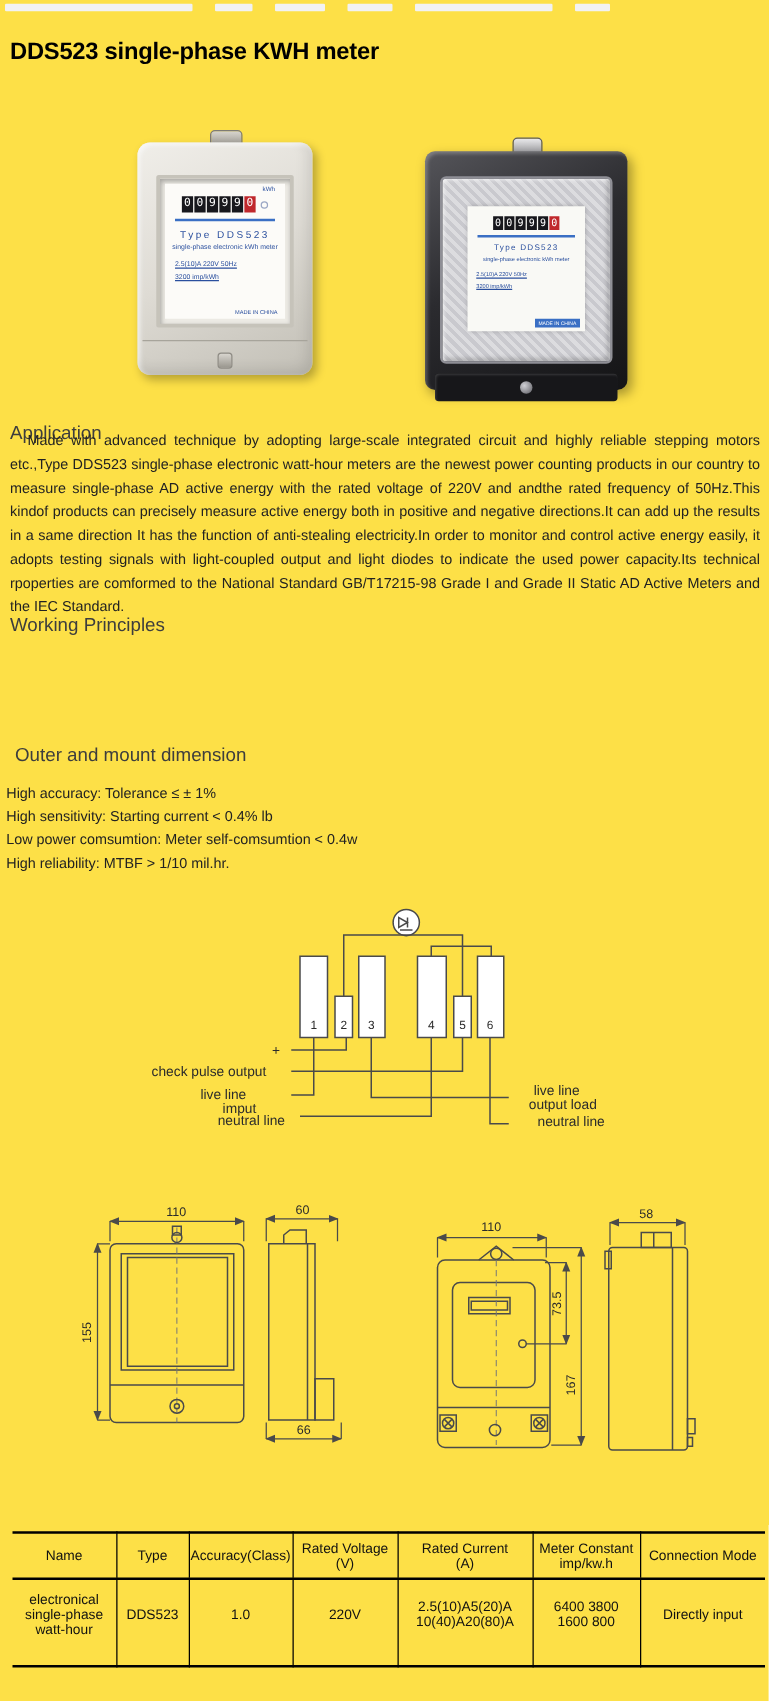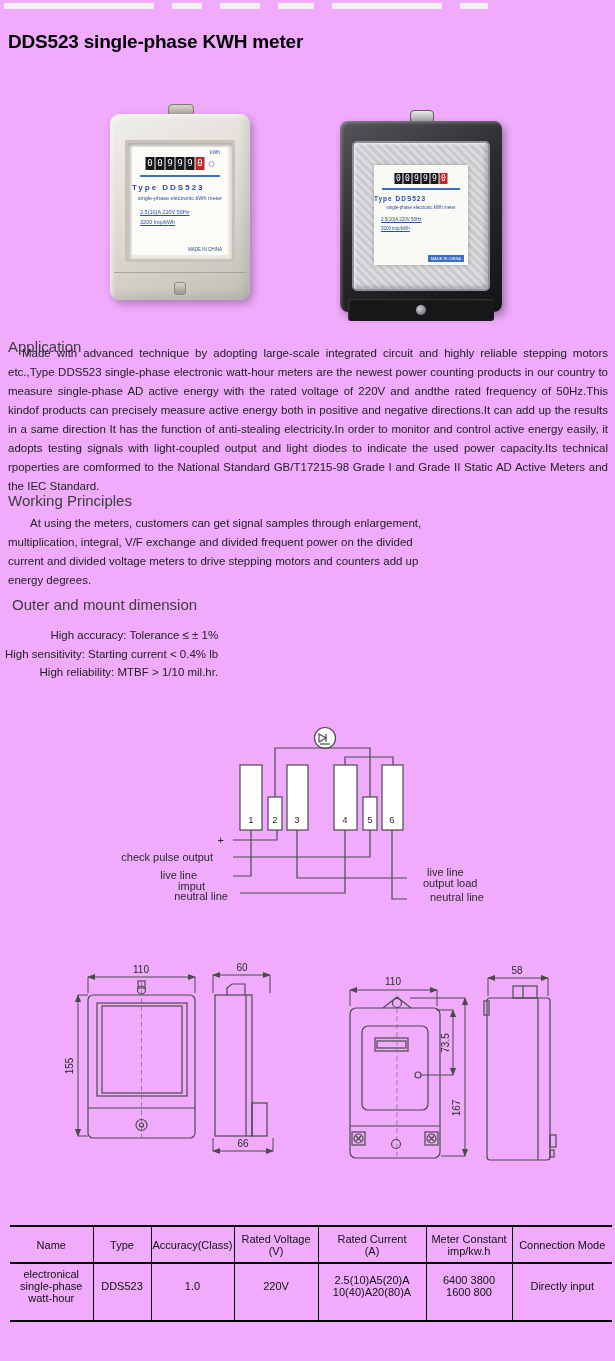--- a/index.html
+++ b/index.html
@@ -1,18 +1,18 @@
 <!DOCTYPE html>
 <html><head>
 <meta charset="utf-8">
 <style>
   * { margin:0; padding:0; box-sizing:border-box; }
   html,body { background:#fff; }
   .page {
-    position:relative; width:615px; height:1361px; background:#f0abfc;
+    position:relative; width:615px; height:1361px; background:#fde047;
     font-family:"Liberation Sans", sans-serif; color:#1a1a1a; overflow:hidden;
   }
   
   .top-artifact { position:absolute; left:4px; top:3px; width:560px; height:8px; display:flex; gap:18px; }
   .top-artifact span { display:block; height:6px; background:#f2f2f2; border-radius:1px; }
 
   .title { position:absolute; left:8px; top:31px; font-size:19px; font-weight:bold; color:#000; letter-spacing:-0.2px; }
 
   
   .meter-white { position:absolute; left:110px; top:104px; width:140px; height:196px; }
@@ -24,21 +24,21 @@
     border:3px solid #c6c3ba; border-radius:2px; box-shadow:inset 1px 2px 4px rgba(0,0,0,.3); }
   .mw-label { position:absolute; left:4px; top:4px; right:4px; bottom:4px; background:#fcfbf8; overflow:hidden; }
   .lbl-unit { position:absolute; right:8px; top:2px; font-size:5px; color:#2a4f9e; }
   .register { position:absolute; left:50%; transform:translateX(-50%); display:flex; gap:1px; align-items:center; }
   .mw-label .register { top:10px; }
   .register b { display:block; width:9px; height:13px; background:#17171c; color:#fff; font-size:9px; line-height:13px; text-align:center; font-weight:normal; font-family:"DejaVu Sans Mono", monospace; }
   .register b.red { background:#c0282c; }
   .register i { display:block; width:6px; height:6px; border:1px solid #9aa6c4; border-radius:50%; margin-left:3px; }
   .bluebar { position:absolute; left:8px; right:8px; height:2px; background:#3a6fc4; }
   .mw-label .bluebar { top:28px; }
-  .lbl-type { position:absolute; width:100%; color:#2a4f9e; font-weight:bold; letter-spacing:2px; }
+  .lbl-type { position:absolute; width:100%; text-align:center; color:#2a4f9e; font-weight:normal; letter-spacing:2px; }
   .mw-label .lbl-type { top:36px; font-size:8px; }
   .lbl-sub { position:absolute; width:100%; text-align:center; color:#2a4f9e; }
   .mw-label .lbl-sub { top:48px; font-size:5.5px; }
   .lbl-line { position:absolute; color:#2a4f9e; text-decoration:underline; }
   .mw-label .r1 { left:8px; top:62px; font-size:5.5px; }
   .mw-label .r2 { left:8px; top:72px; font-size:5.5px; }
   .lbl-made { position:absolute; right:6px; bottom:3px; font-size:4.5px; color:#2a4f9e; }
   .mw-sep { position:absolute; left:4px; top:158px; right:4px; height:1px; background:#a7a49b; }
   .mw-screw2 { position:absolute; left:64px; top:168px; width:12px; height:13px; background:linear-gradient(#d8d5ce,#9a978f); border-radius:3px; border:1px solid #8e8b84; }
 
@@ -65,21 +65,21 @@
 
   
   .h-sec { position:absolute; font-size:15px; font-weight:normal; color:#3d3d3d; }
   .h-app { left:8px; top:338px; }
   .h-work { left:8px; top:492px; }
   .h-dim { left:12px; top:596px; }
   .h-spec { left:14px; top:1198px; }
   .para { position:absolute; font-size:11.5px; line-height:19px; color:#222; }
   .p-app { left:8px; top:344px; width:600px; text-align:justify; text-indent:14px; }
   .p-work { left:8px; top:514px; width:432px; text-indent:22px; }
-  .specs { position:absolute; left:5px; top:626px; font-size:11.5px; line-height:18.5px; color:#222;text-align:right; }
+  .specs { position:absolute; left:5px; top:626px; font-size:11.5px; line-height:18.5px; color:#222; }
 
   
   svg { position:absolute; }
   .svg-wiring { left:0; top:695px; }
   .svg-draw-left { left:55px; top:948px; }
   .svg-draw-right { left:310px; top:948px; }
   .dg { stroke:#4a4a4a; stroke-width:1.2; fill:none; }
   .dgf { stroke:#4a4a4a; stroke-width:1.2; fill:#fff; }
   .dim { stroke:#4a4a4a; stroke-width:1; fill:none; }
   .dash { stroke:#777; stroke-width:0.8; fill:none; stroke-dasharray:5 3; }
@@ -87,21 +87,21 @@
   text.tn { font-family:"Liberation Sans", sans-serif; font-size:9.5px; fill:#2b2b2b; }
   text.dm { font-family:"Liberation Sans", sans-serif; font-size:10px; fill:#2b2b2b; }
 
   
   table.spec { position:absolute; left:10px; top:1225px; width:602px; border-collapse:collapse; table-layout:fixed;
     border-top:2px solid #000; border-bottom:2px solid #000; font-size:11px; color:#111; }
   table.spec th, table.spec td { border-left:1px solid #000; text-align:center; white-space:pre-line; font-weight:normal; }
   table.spec th:first-child, table.spec td:first-child { border-left:none; }
   table.spec thead tr { height:37px; }
   table.spec thead { border-bottom:2px solid #000; }
-  table.spec tbody tr { height:58px; }
+  table.spec tbody tr { height:70px; }
   table.spec td { vertical-align:middle; padding-bottom:12px; }
   .c1{width:83px}.c2{width:58px}.c3{width:83px}.c4{width:84px}.c5{width:108px}.c6{width:86px}.c7{width:100px}
 </style>
 </head>
 <body>
 
 <div class="page">
 
   <div class="top-artifact">
     <span style="width:150px"></span>
@@ -166,26 +166,26 @@
       <div class="mb-bottom">
         <div class="mb-screw2"></div>
       </div>
     </div>
   </div>
 
   <h2 class="h-sec h-app">Application</h2>
   <p class="para p-app">Made with advanced technique by adopting large-scale integrated circuit and highly reliable stepping motors etc.,Type DDS523 single-phase electronic watt-hour meters are the newest power counting products in our country to measure single-phase AD active energy with the rated voltage of 220V and andthe rated frequency of 50Hz.This kindof products can precisely measure active energy both in positive and negative directions.It can add up the results in a same direction It has the function of anti-stealing electricity.In order to monitor and control active energy easily, it adopts testing signals with light-coupled output and light diodes to indicate the used power capacity.Its technical rpoperties are comformed to the National Standard GB/T17215-98 Grade I and Grade II Static AD Active Meters and the IEC Standard.</p>
 
   <h2 class="h-sec h-work">Working Principles</h2>
-  <p class="para p-work">At using the meters, customers can get signal samples through enlargement, multiplication, integral, V/F exchange and divided frequent power on the divided current and divided voltage meters to drive stepping motors and counters add up energy degrees.</p>
 
   <h2 class="h-sec h-dim">Outer and mount dimension</h2>
   <div class="specs">
     <div>High accuracy: Tolerance ≤ ± 1%</div>
     <div>High sensitivity: Starting current &lt; 0.4% lb</div>
+    <div>Low power comsumtion: Meter self-comsumtion &lt; 0.4w</div>
     <div>High reliability: MTBF &gt; 1/10 mil.hr.</div>
   </div>
 
   <svg class="svg-wiring" width="615" height="215" viewBox="0 0 615 215">
 
     <circle class="dgf" cx="325" cy="43" r="10.5"></circle>
     <path class="dg" d="M319,39 L319,47 L326,43 Z M326,39 L326,47" stroke-width="1"></path>
     <path class="dg" d="M320,49 L330,49" stroke-width="1"></path>
 
     <path class="dg" d="M275,102 L275,53 L370,53 L370,102"></path>

